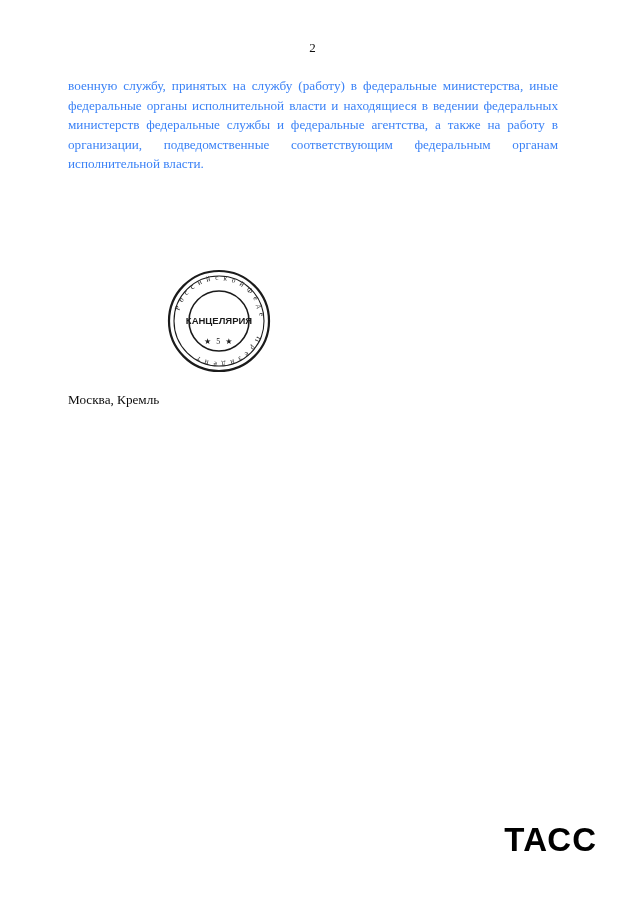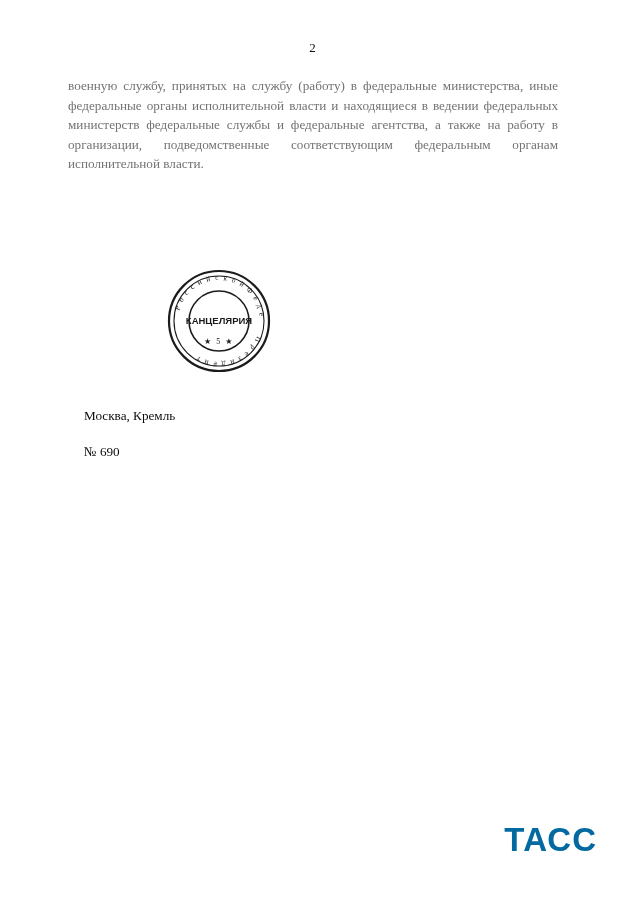--- a/index.html
+++ b/index.html
@@ -35,21 +35,21 @@
 
   .body-text {
     position: absolute;
     top: 76px;
     left: 68px;
     width: 490px;
     font-size: 13.2px;
     line-height: 19.5px;
     text-align: justify;
     text-justify: inter-word;
-    color: #737373;
+    color: #3b82f6;
   }
 
   .para {
     margin: 0 0 0 0;
   }
   .para + .para {
     margin-top: 2px;
   }
   .indent {
     text-indent: 34px;
@@ -70,21 +70,21 @@
 
   
   .place-block {
     position: absolute;
     top: 390px;
     left: 68px;
     font-size: 13.2px;
     line-height: 19.5px;
     color: #0d0d0d;
   }
-  .place-block p { margin: 16px; }
+  .place-block p { margin: 0; }
 
   
   .stamp {
     position: absolute;
     top: 262px;
     left: 160px;
     width: 118px;
     height: 118px;
     color: #1b1b1b;
   }
@@ -92,21 +92,21 @@
 
   
   .tass-logo {
     position: absolute;
     right: 28px;
     bottom: 38px;
     font-family: "Liberation Sans", sans-serif;
     font-size: 33px;
     letter-spacing: 1px;
     font-weight: 700;
-    color: #0369a1;
+    color: #000000;
     user-select: none;
   }
 </style>
 </head>
 <body>
 
 <div class="page">
 
   <div class="page-number">2</div>
 
@@ -131,18 +131,17 @@
         <textPath href="#textArcBottom" startOffset="12%">П р е з и д е н т</textPath>
       </text>
       <text x="59" y="62" text-anchor="middle" font-family="Liberation Sans, sans-serif" font-size="9.5" font-weight="700" fill="#1b1b1b">КАНЦЕЛЯРИЯ</text>
       <text x="59" y="82" text-anchor="middle" font-family="Liberation Serif, serif" font-size="8" fill="#1b1b1b" letter-spacing="1.5">★ 5 ★</text>
     </svg>
   </div>
 
 
   <div class="place-block">
     <p>Москва, Кремль</p>
-    <p>№ 690</p>
   </div>
 
   <div class="tass-logo">ТАСС</div>
 
 </div>
 
 </body></html>

